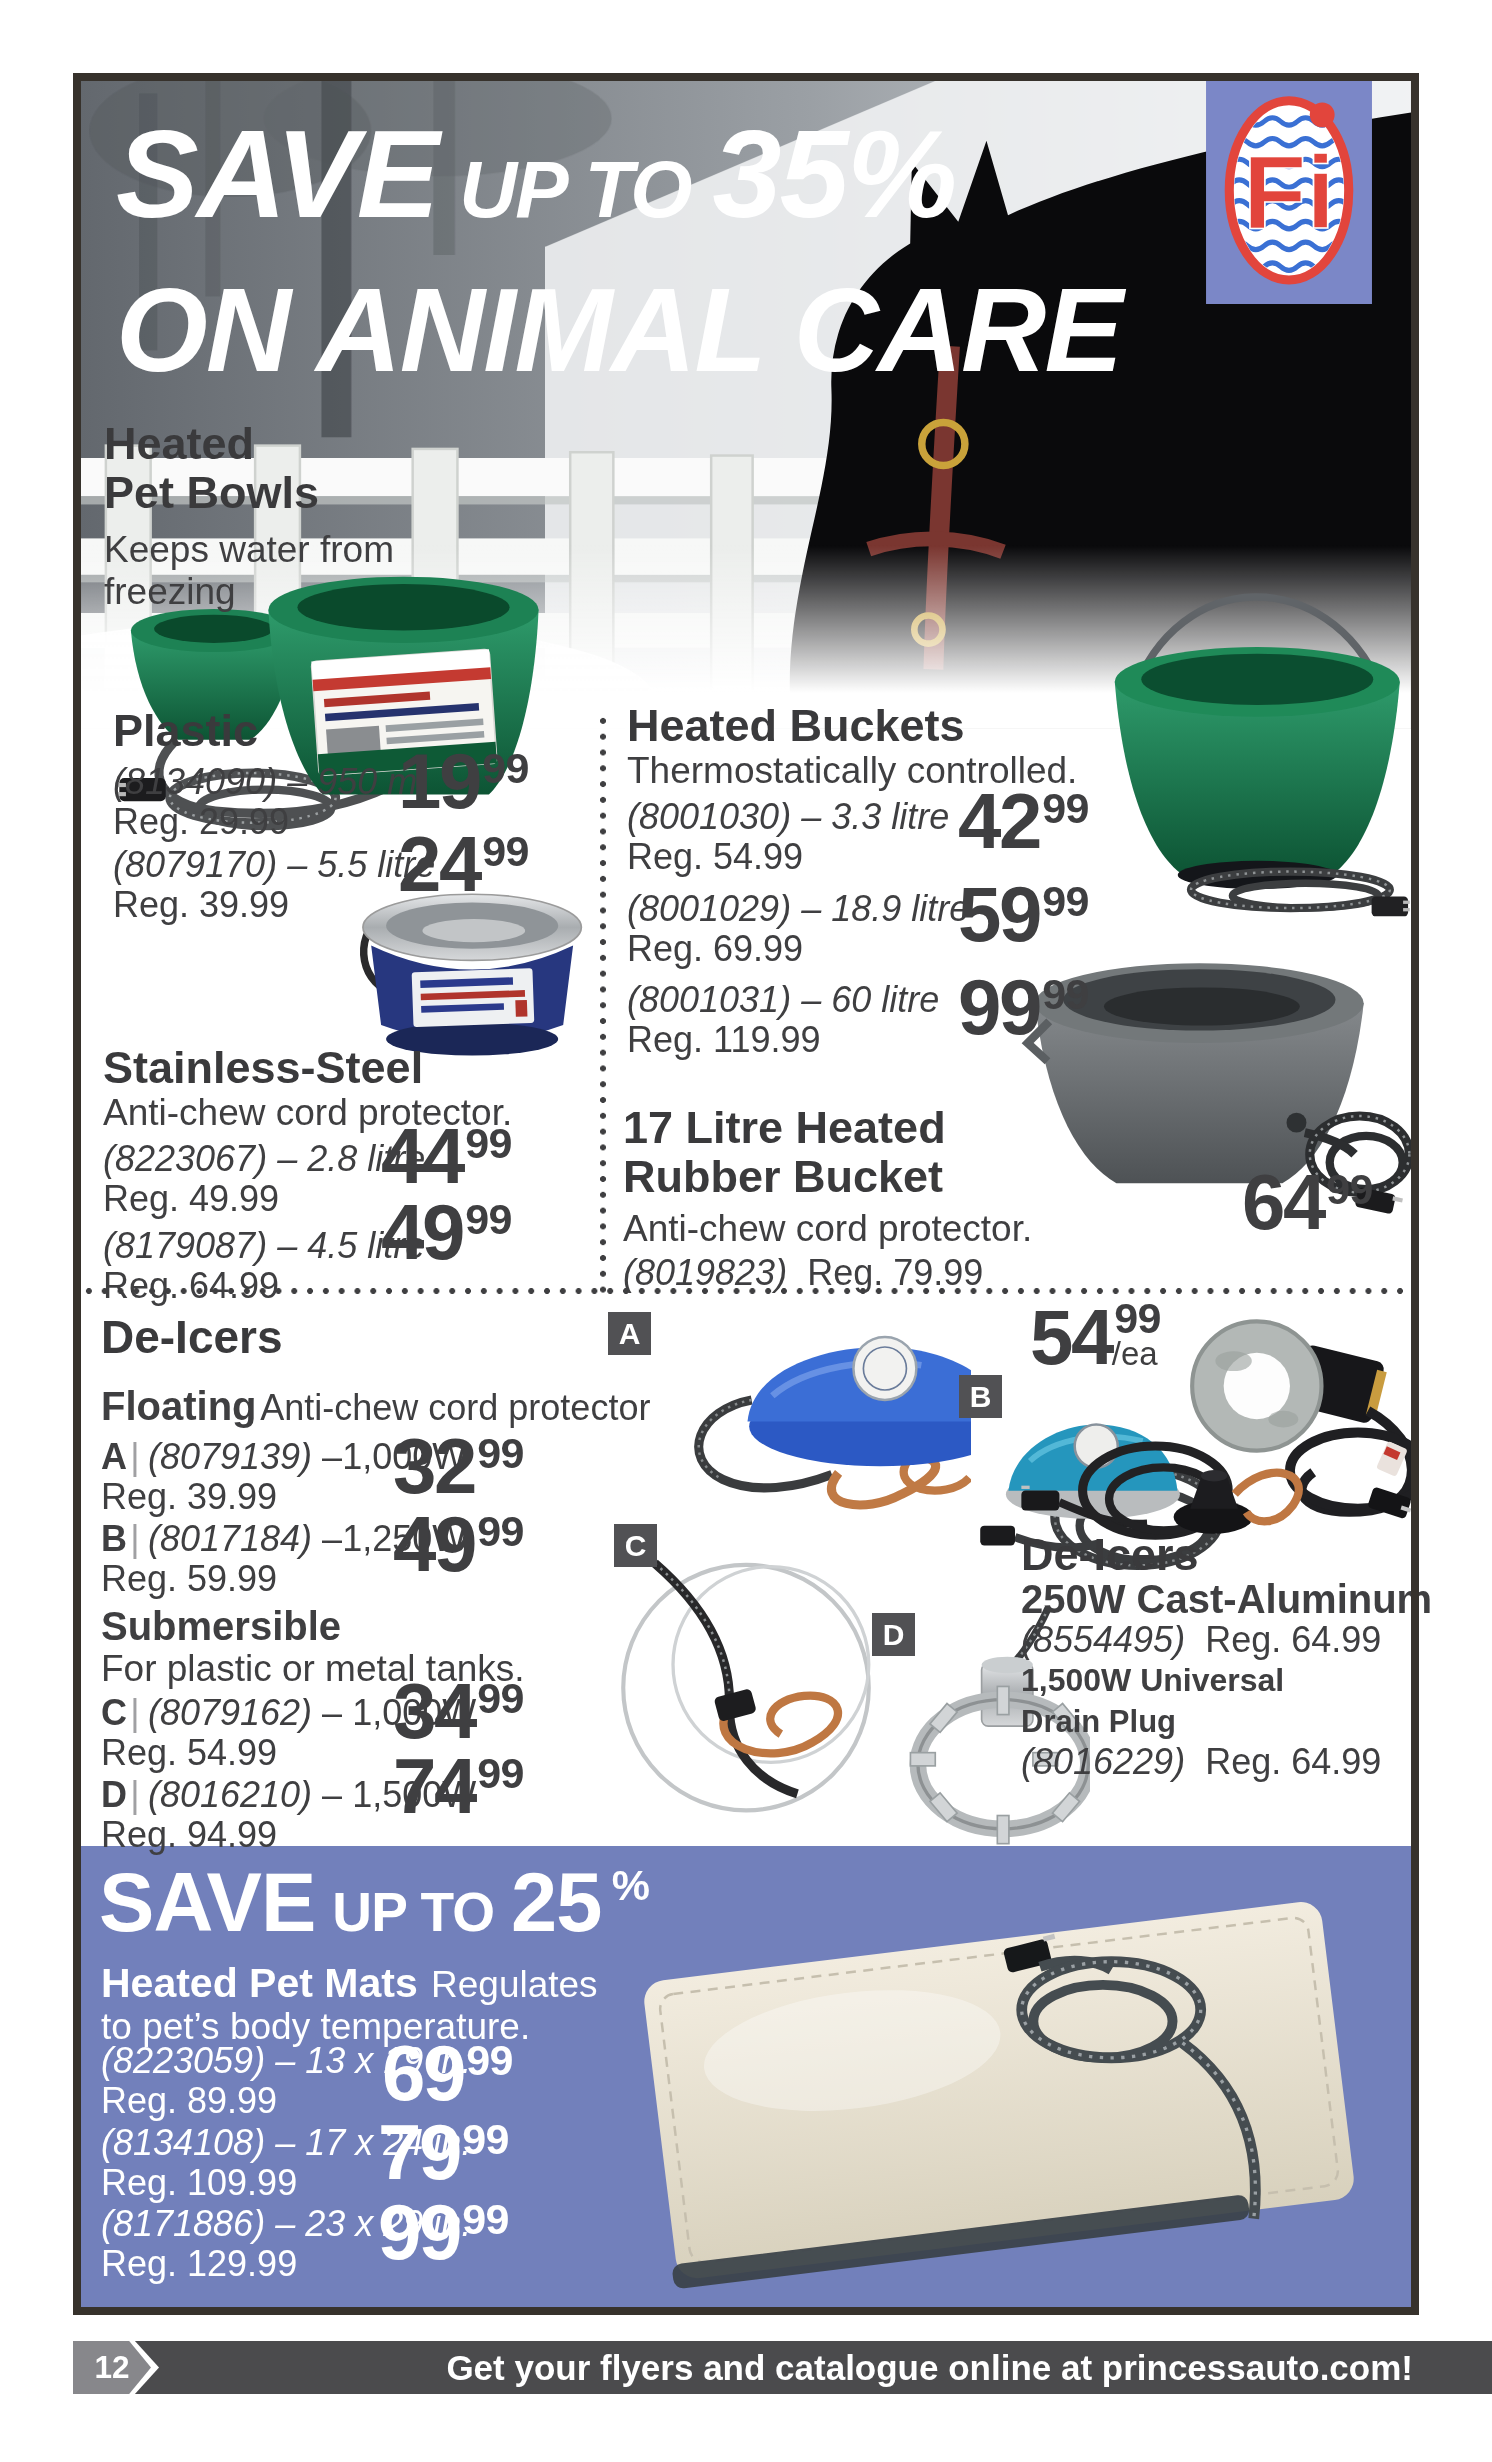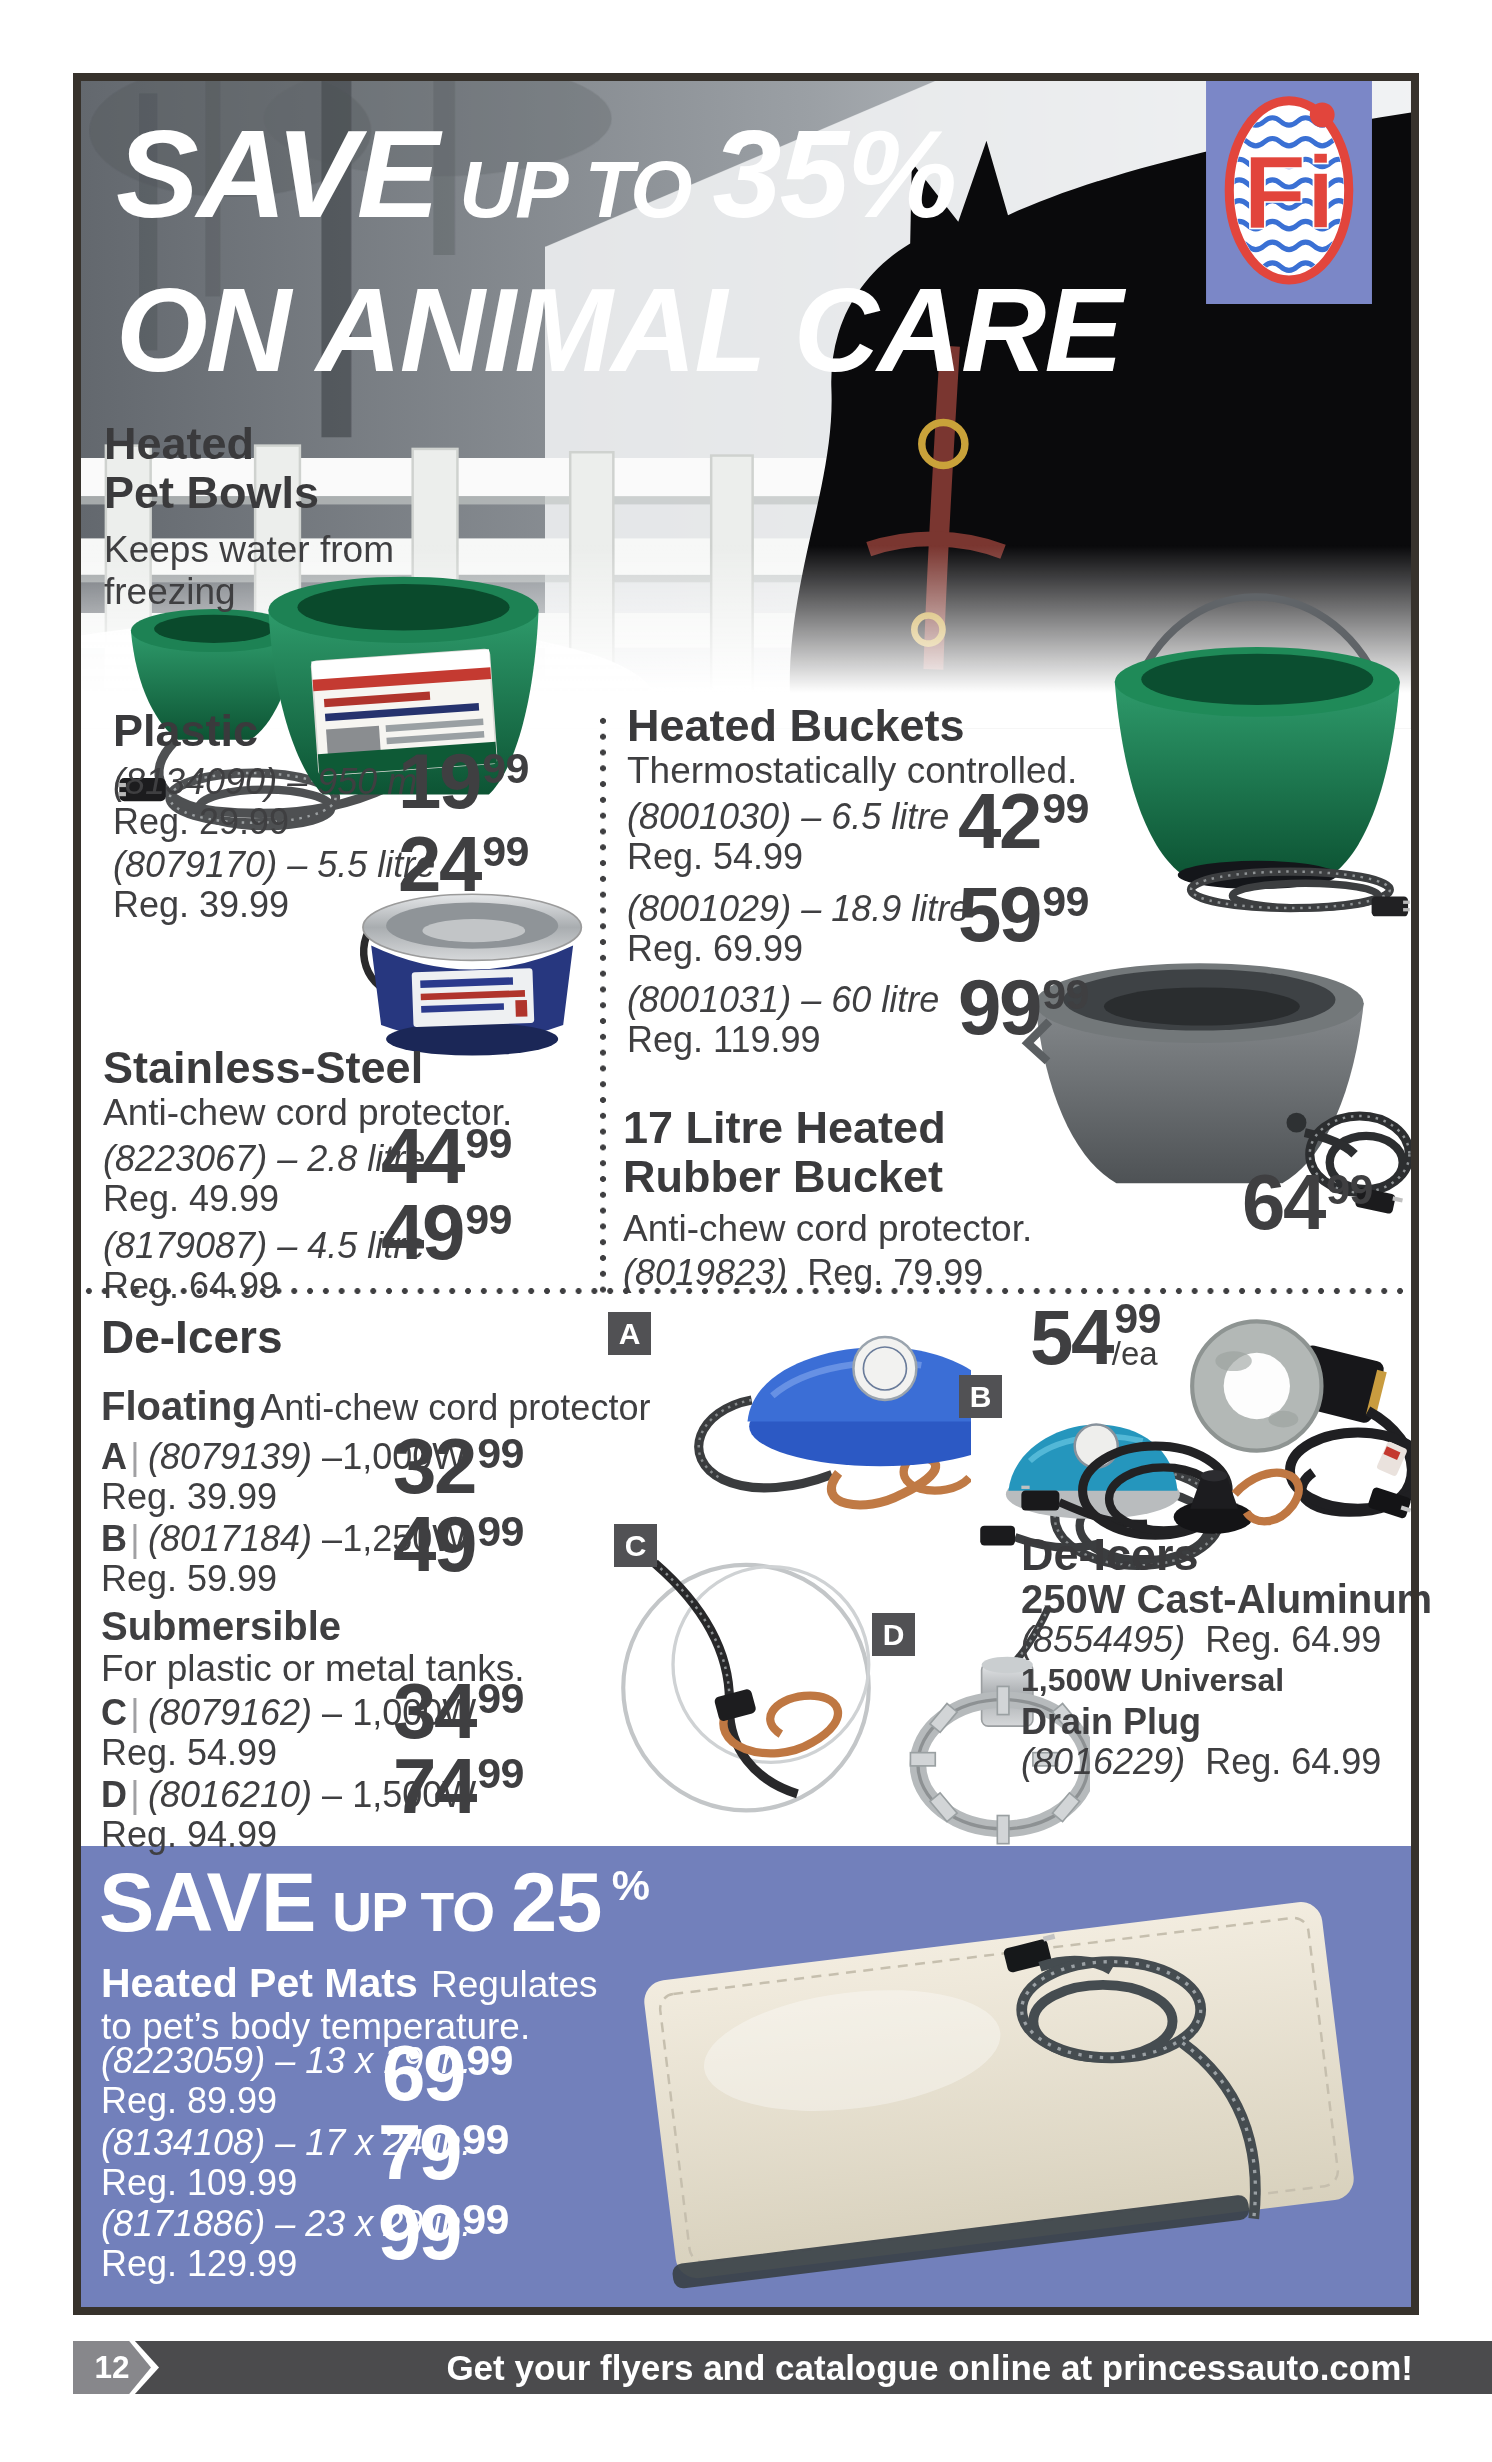--- a/index.html
+++ b/index.html
@@ -213,21 +213,21 @@
     <span>19</span><span class="psup">99</span>
   </div>
   <div class="price" style="left:398px;top:829px;">
     <span>24</span><span class="psup">99</span>
   </div>
 
   <div class="blk" style="left:627px;top:701px;">
     <div class="h1">Heated Buckets</div>
     <div class="desc">Thermostatically controlled.</div>
     <div class="iline ital" style="margin-top:5px;">
-      <span class="part">(8001030)</span> <span>– 6.5 litre</span>
+      <span class="part">(8001030)</span> <span>– 3.3 litre</span>
     </div>
     <div class="iline reg">Reg. 54.99</div>
     <div class="iline ital" style="margin-top:11.6px;">
       <span class="part">(8001029)</span> <span>– 18.9 litre</span>
     </div>
     <div class="iline reg">Reg. 69.99</div>
     <div class="iline ital" style="margin-top:11.6px;">
       <span class="part">(8001031)</span> <span>– 60 litre</span>
     </div>
     <div class="iline reg">Reg. 119.99</div>
@@ -479,21 +479,21 @@
     <path d="M258,122 C298,78 356,96 328,136 C310,160 282,160 272,144" stroke="#bf7742" stroke-width="10" fill="none"></path>
   </svg>
 
   <div class="blk" style="left:1021px;top:1530px;">
     <div class="h1">De-Icers</div>
     <div style="font-size:40px;font-weight:bold;line-height:41px;white-space:nowrap;">250W Cast-Aluminum</div>
     <div class="iline">
       <span class="part">(8554495)</span>&nbsp;&nbsp;<span class="reg">Reg. 64.99</span>
     </div>
     <div style="font-size:32px;font-weight:bold;line-height:41px;white-space:nowrap;">1,500W Universal</div>
-    <div style="font-size:36px;font-weight:bold;line-height:41px;">Drain Plug</div>
+    <div style="font-size:31px;font-weight:bold;line-height:41px;">Drain Plug</div>
     <div class="iline">
       <span class="part">(8016229)</span>&nbsp;&nbsp;<span class="reg">Reg. 64.99</span>
     </div>
   </div>
 
   <div id="panel"></div>
 
   <svg class="art" style="left:609px;top:1867px;width:779px;height:438px;" viewBox="0 0 940 528">
     <defs>
       <linearGradient id="mat" x1="0" y1="0" x2="0" y2="1">

